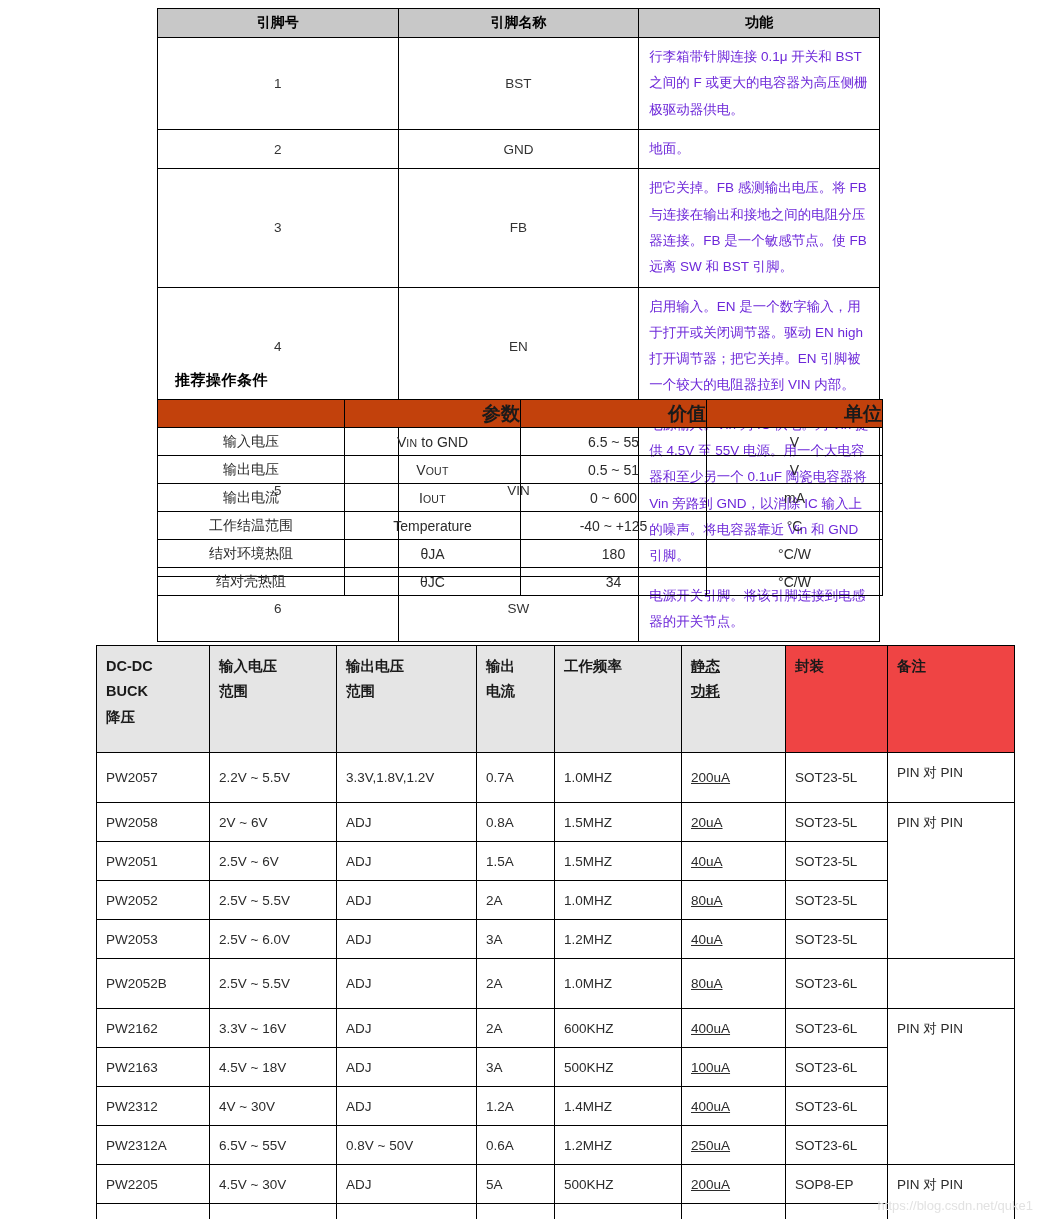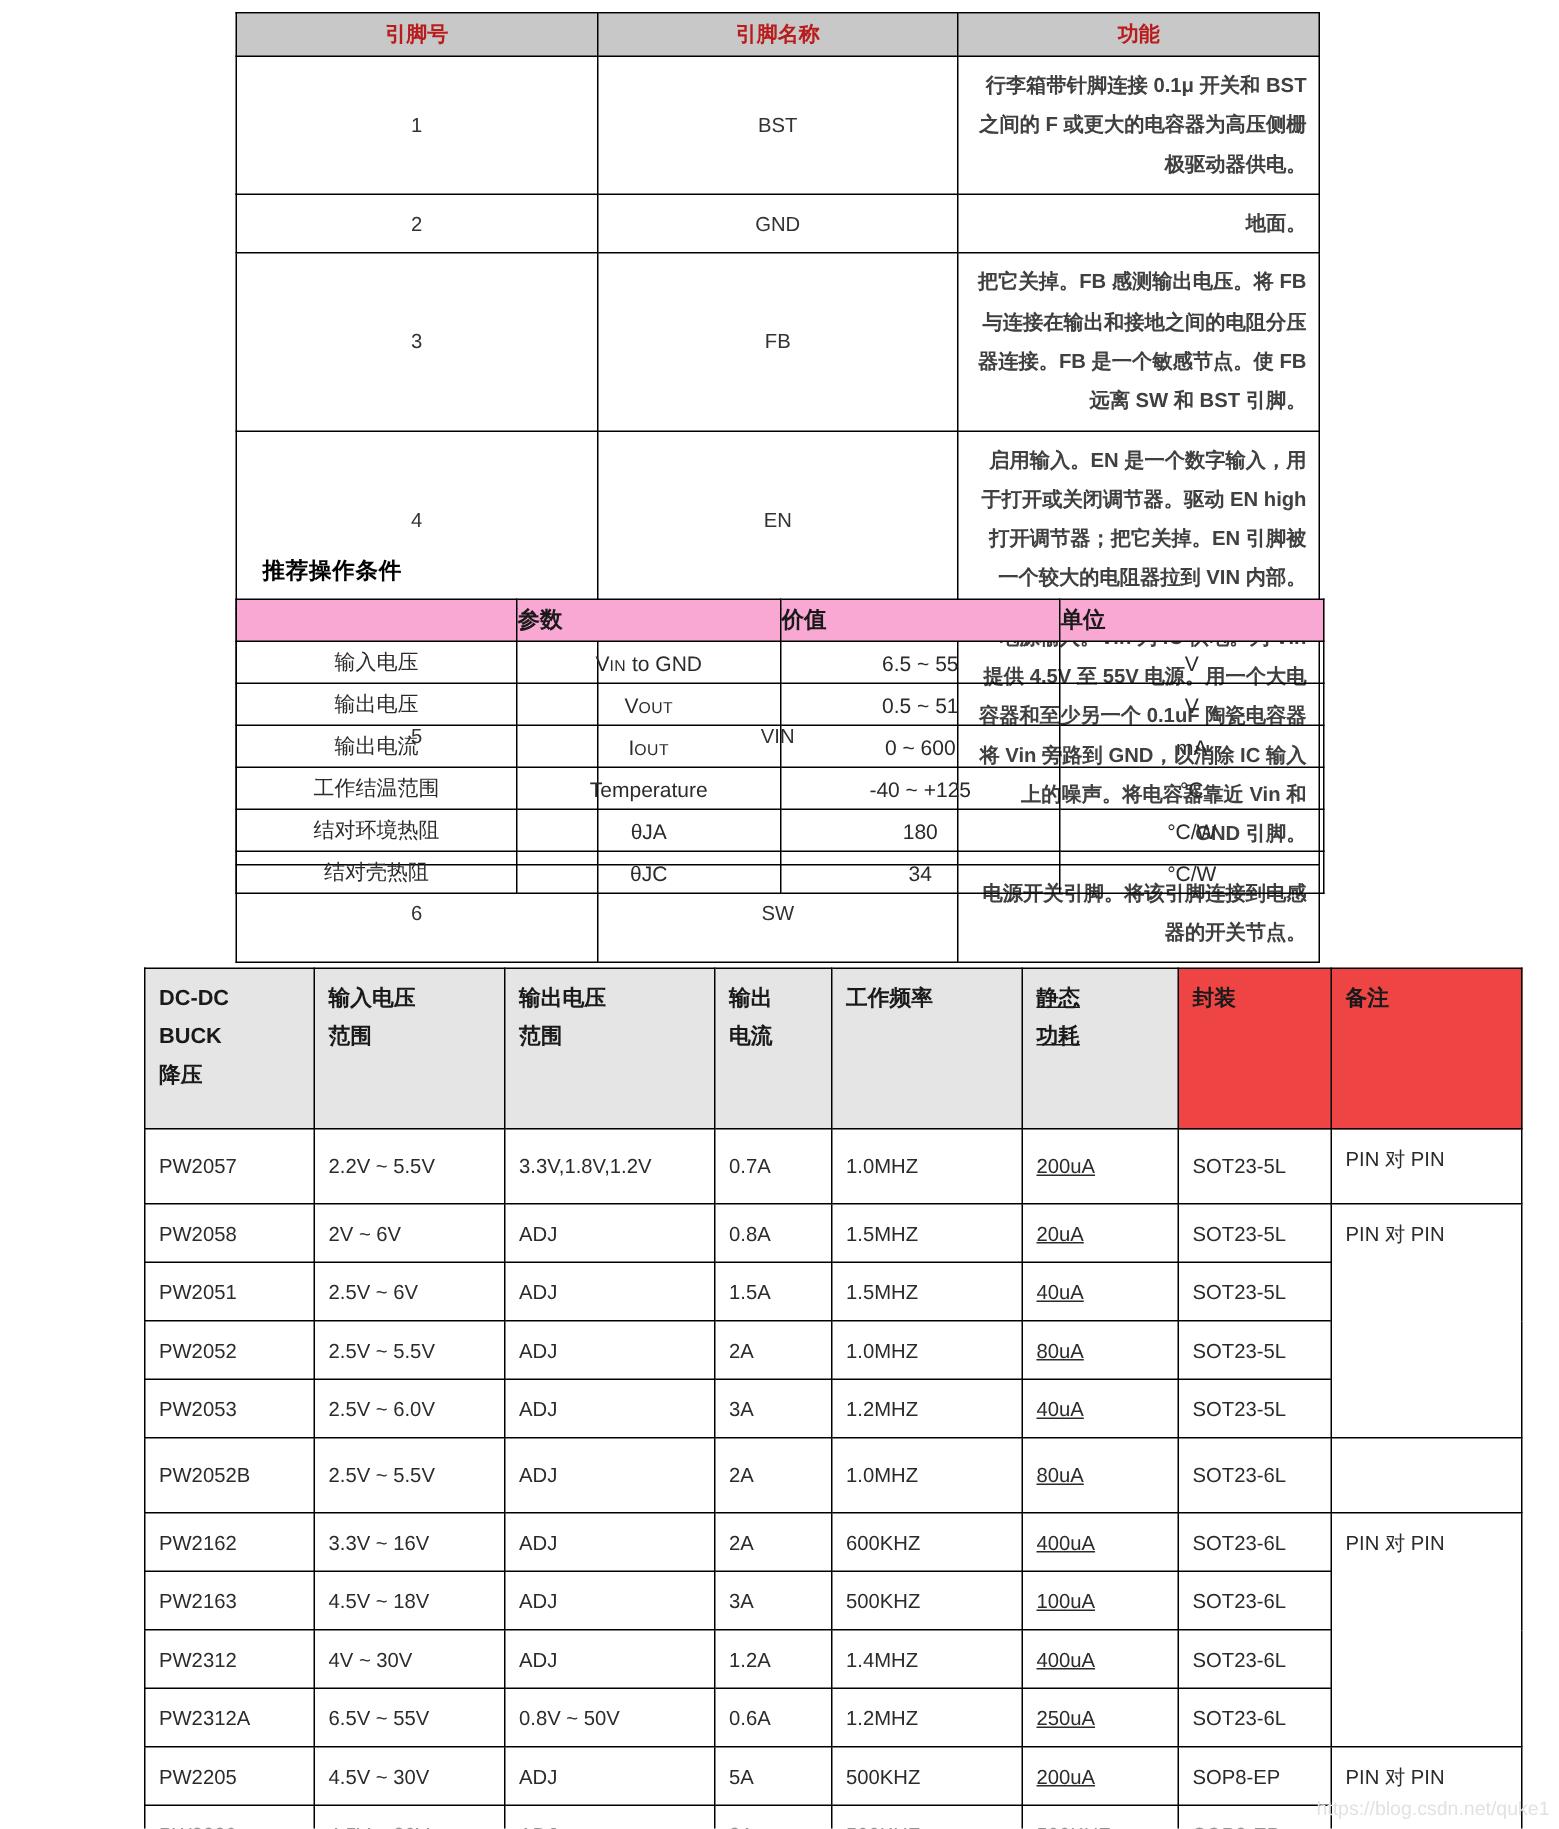--- a/index.html
+++ b/index.html
@@ -25,55 +25,54 @@
   #pin-table{
     position:absolute;left:157px;top:8px;width:723px;
     font-size:13.5px;
   }
   #pin-table th{
     background:#c8c8c8;
     font-weight:bold;
     font-size:14px;
     text-align:center;
     height:28px;
-    color:#b91c1c;
+    color:#000000;
   }
   #pin-table td.num,#pin-table td.name{
     text-align:center;
     font-size:13.5px;
     color:#333;
   }
   #pin-table td.func{
-    text-align:right;
+    text-align:left;
     padding:6px 8px 6px 10px;
     line-height:1.95;
     font-size:13.5px;
-    color:#404040;
-    font-weight:bold;
+    color:#6d28d9;
   }
   #pin-table td.num{width:88px;}
   #pin-table td.name{width:90px;}
 
   
   #rec-heading{
     position:absolute;left:175px;top:371px;
     font-size:15px;font-weight:bold;color:#000;
     letter-spacing:.5px;
   }
 
   
   #rec-table{
     position:absolute;left:157px;top:399px;width:723px;
     font-size:14px;
   }
   #rec-table th{
-    background:#f9a8d4;
+    background:#c2410c;
     font-weight:bold;
-    font-size:15px;
-    text-align:left;
+    font-size:19px;
+    text-align:right;
     height:27px;
   }
   #rec-table td{
     text-align:center;
     height:27px;
     color:#2b2b2b;
     font-size:14px;
   }
   #rec-table .c1{width:186px;}
   #rec-table .c2{width:175px;}

